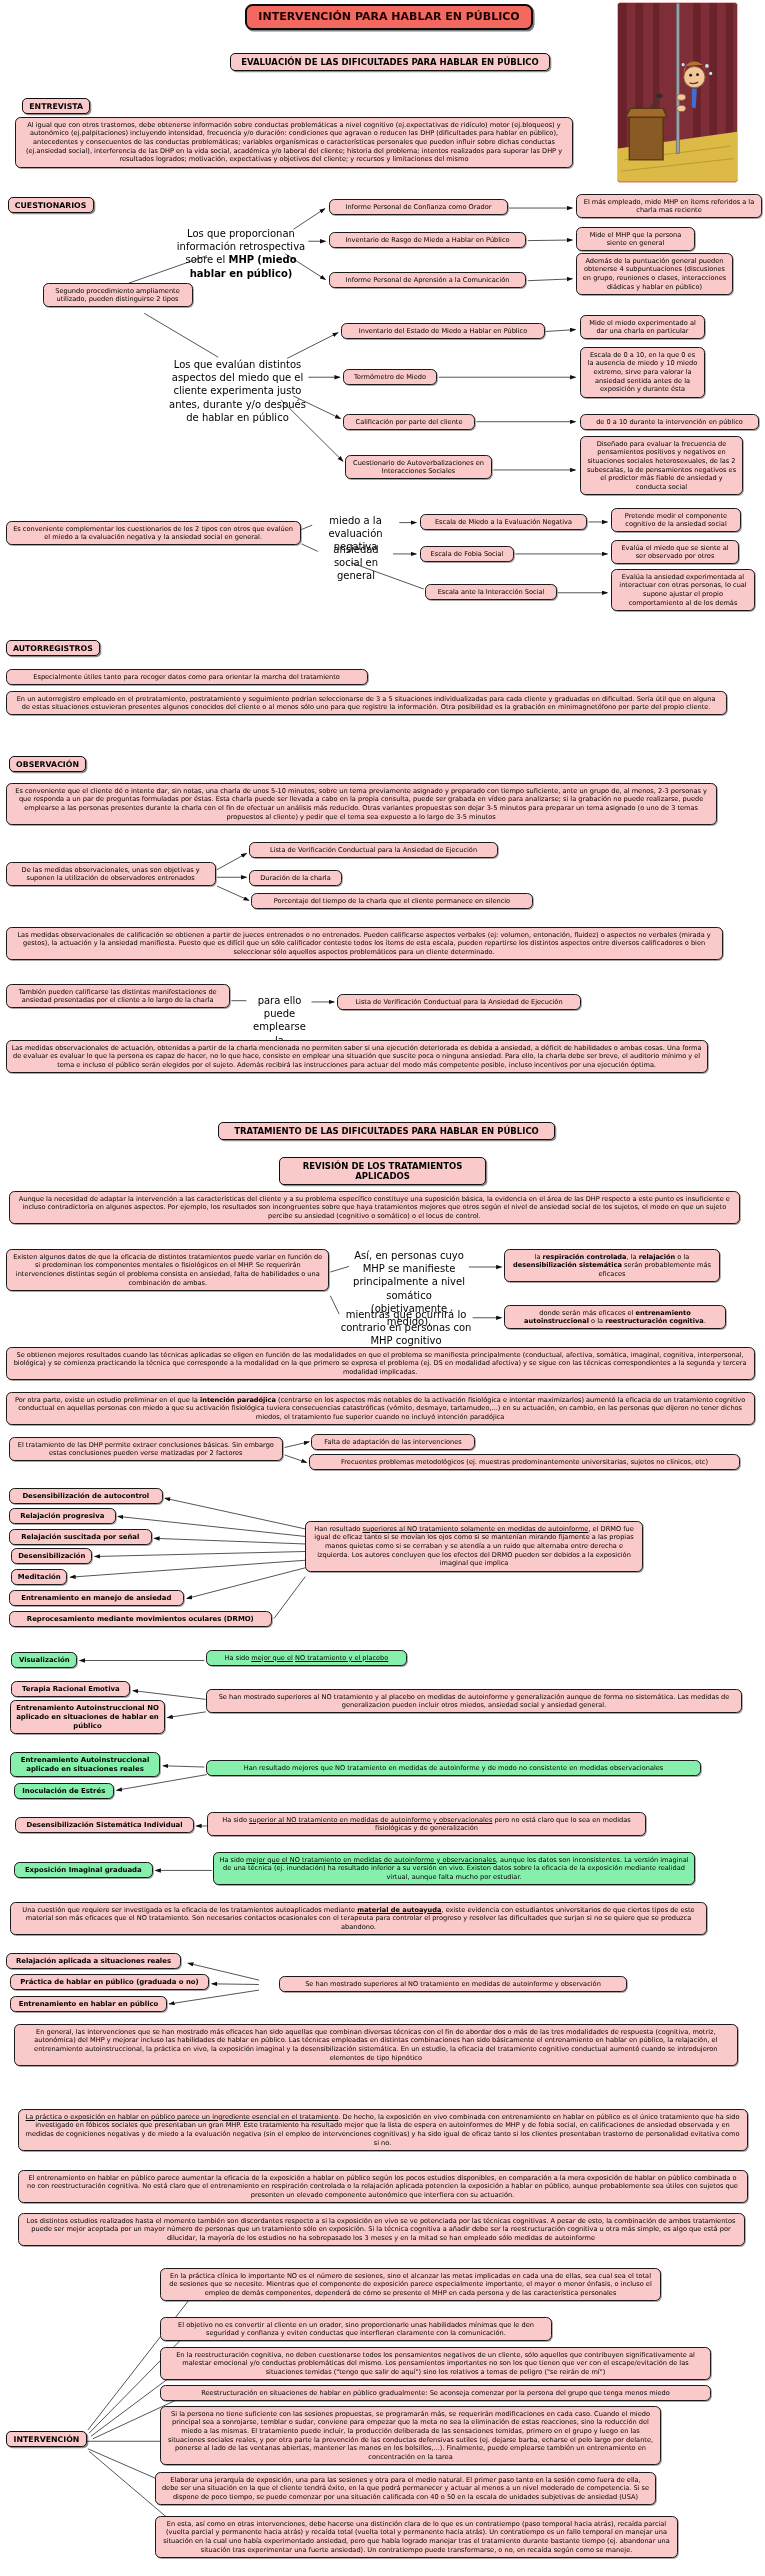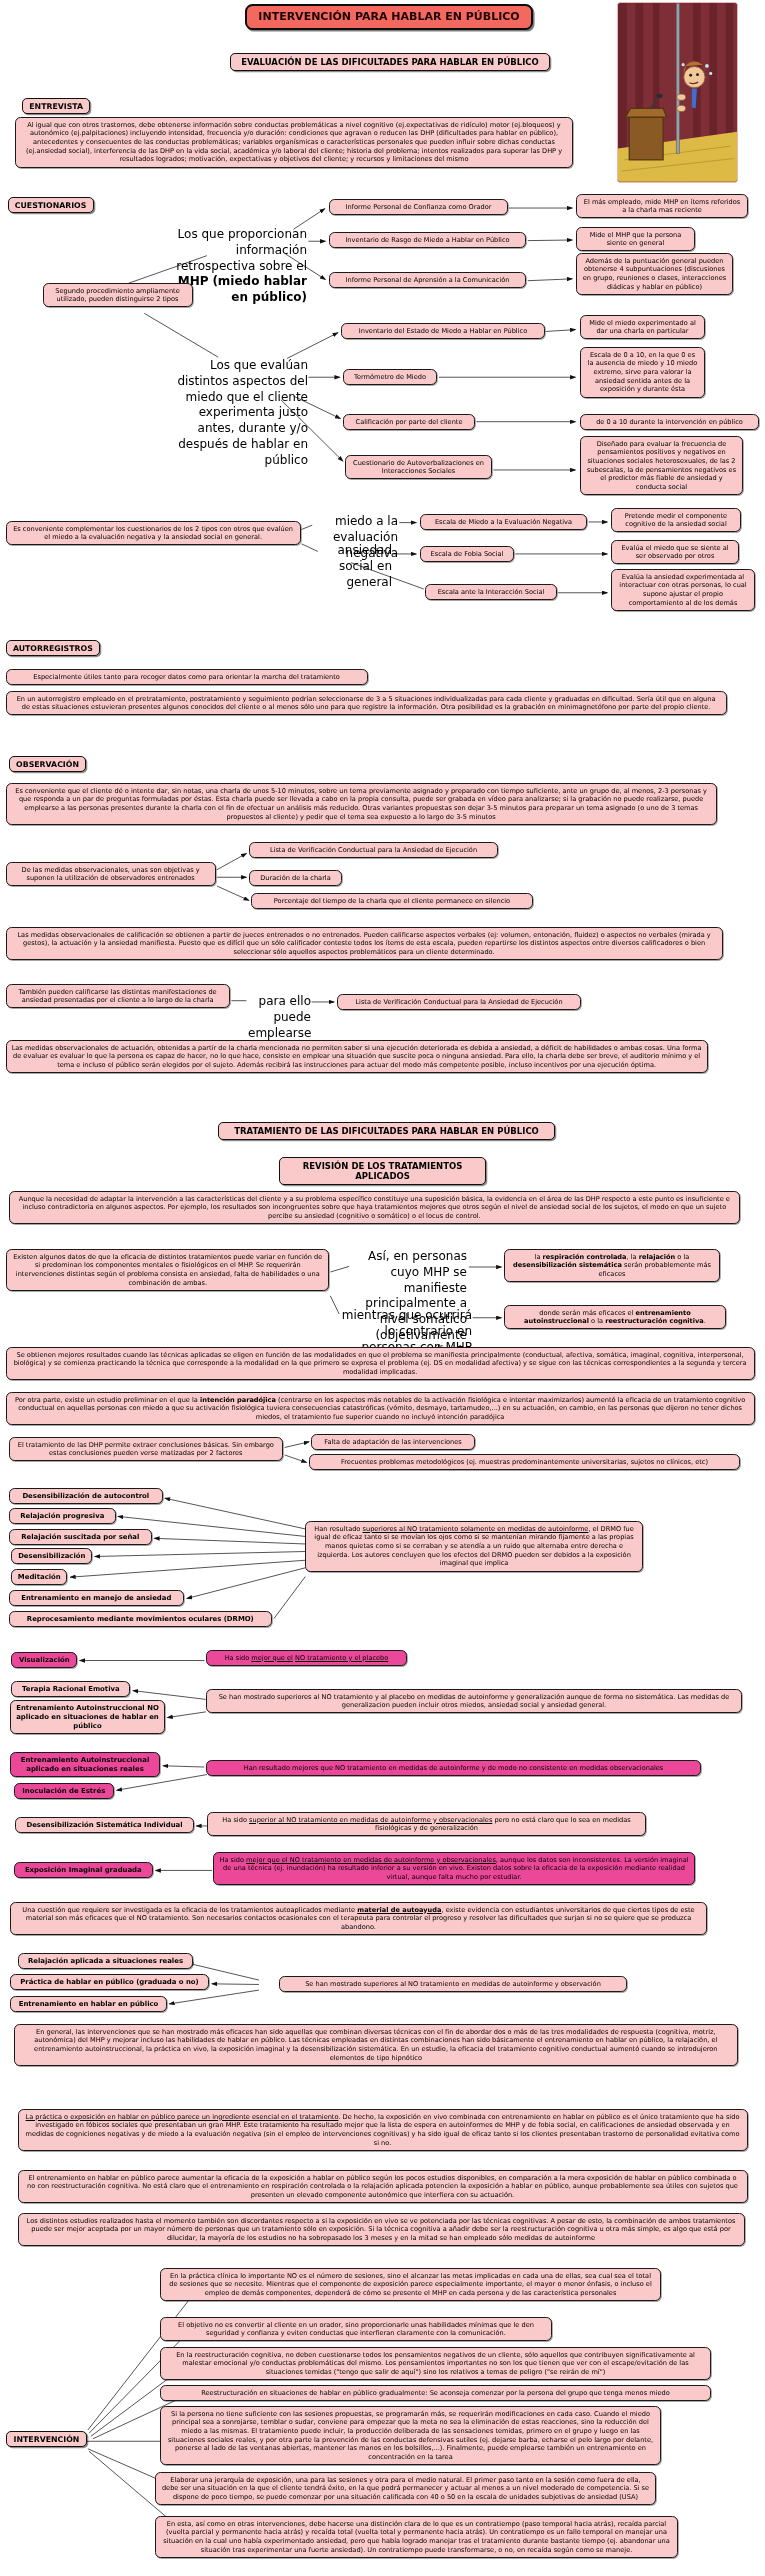--- a/index.html
+++ b/index.html
@@ -3,30 +3,30 @@
 <meta charset="utf-8">
 <style>
   html,body{margin:0;padding:0;background:#fff;}
   .canvas{position:relative;width:766px;height:2576px;background:#fff;overflow:hidden;
           font-family:"DejaVu Sans","Liberation Sans",sans-serif;color:#000;}
   svg.connectors{position:absolute;left:0;top:0;z-index:1;}
   svg.connectors line{stroke:#1c1c1c;stroke-width:1.2;}
   .box{position:absolute;z-index:2;background:#fac9c9;border:1px solid #1a1a1a;border-radius:5.6px;
        padding:2.5px 5px;font-size:6.6px;line-height:1.32;text-align:center;box-sizing:border-box;
        box-shadow:0.9px 0.9px 0 rgba(0,0,0,.35);}
-  .yellow{background:#ec4899;}
+  .yellow{background:#86efac;}
   .bold{font-weight:bold;font-size:6.9px;}
   .label{position:absolute;z-index:2;background:#fac9c9;border:1.3px solid #101010;border-radius:5px;
          padding:2.5px 6.3px;font-weight:bold;font-size:7.8px;box-shadow:1.3px 1.3px 0 rgba(0,0,0,.45);}
   .header{position:absolute;z-index:2;background:#fac9c9;border:1.3px solid #101010;border-radius:5px;
           padding:3.1px 7.5px;font-weight:bold;font-size:8.5px;text-align:center;box-shadow:1.3px 1.3px 0 rgba(0,0,0,.45);box-sizing:border-box;}
   .title{position:absolute;z-index:2;background:#f4695f;border:2.5px solid #0c0c0c;border-radius:7.5px;
          padding:4.4px 10px;font-weight:bold;font-size:11px;color:#1d0000;text-align:center;
          box-shadow:1.6px 1.6px 0 rgba(0,0,0,.5);box-sizing:border-box;}
-  .textnode{position:absolute;z-index:2;font-size:12px;line-height:1.32;text-align:right;}
+  .textnode{position:absolute;z-index:2;font-size:10px;line-height:1.32;text-align:center;}
   .imgframe{position:absolute;z-index:2;border:1.9px solid #efb6b6;border-radius:3.8px;overflow:hidden;background:#7d2e36;}
   u{text-decoration:underline;text-align:center;}
 </style>
 </head>
 <body>
 
 <div class="canvas">
 
   <svg class="connectors" width="766" height="2576" viewBox="0 0 1222 4111">
     <defs>
@@ -128,21 +128,21 @@
         <circle cx="104" cy="98" r="2.5" fill="#bfe7f5"></circle>
     </svg>
   </div>
 
   <div class="label" style="left:22px;top:98px;">ENTREVISTA</div>
   <div class="box" style="left:15px;top:117px;width:558px;">Al igual que con otros trastornos, debe obtenerse información sobre conductas problemáticas a nivel cognitivo (ej.expectativas de ridículo) motor (ej.bloqueos) y autonómico (ej.palpitaciones) incluyendo intensidad, frecuencia y/o duración: condiciones que agravan o reducen las DHP (dificultades para hablar en público), antecedentes y consecuentes de las conductas problemáticas; variables organísmicas o características personales que pueden influir sobre dichas conductas (ej.ansiedad social), interferencia de las DHP en la vida social, académica y/o laboral del cliente; historia del problema; intentos realizados para superar las DHP y resultados logrados; motivación, expectativas y objetivos del cliente; y recursos y limitaciones del mismo</div>
 
   <div class="label" style="left:7.5px;top:197px;">CUESTIONARIOS</div>
   <div class="textnode" style="left:175px;top:227px;width:132px;">Los que proporcionan información retrospectiva sobre el <b>MHP</b> <b>(miedo hablar en público)</b></div>
   <div class="box" style="left:329px;top:199px;width:179px;">Informe Personal de Confianza como Orador</div>
-  <div class="box" style="left:576px;top:194px;width:172px;">El más empleado, mide MHP en ítems referidos a la charla mas reciente</div>
+  <div class="box" style="left:576px;top:194px;width:186px;">El más empleado, mide MHP en ítems referidos a la charla mas reciente</div>
   <div class="box" style="left:329px;top:232px;width:197px;">Inventario de Rasgo de Miedo a Hablar en Público</div>
   <div class="box" style="left:576px;top:227px;width:119px;">Mide el MHP que la persona siente en general</div>
   <div class="box" style="left:329px;top:272px;width:197px;">Informe Personal de Aprensión a la Comunicación</div>
   <div class="box" style="left:576px;top:253px;width:157px;">Además de la puntuación general pueden obtenerse 4 subpuntuaciones (discusiones en grupo, reuniones o clases, interacciones diádicas y hablar en público)</div>
   <div class="box" style="left:7.5px;top:283px;width:150px;margin-left:35px;">Segundo procedimiento ampliamente utilizado, pueden distinguirse 2 tipos</div>
   <div class="textnode" style="left:167px;top:358px;width:141px;">Los que evalúan distintos aspectos del miedo que el cliente experimenta justo antes, durante y/o después de hablar en público</div>
   <div class="box" style="left:341px;top:323px;width:204px;">Inventario del Estado de Miedo a Hablar en Público</div>
   <div class="box" style="left:580px;top:315px;width:125px;">Mide el miedo experimentado al dar una charla en particular</div>
   <div class="box" style="left:343px;top:369px;width:94px;">Termómetro de Miedo</div>
   <div class="box" style="left:580px;top:347px;width:125px;">Escala de 0 a 10, en la que 0 es la ausencia de miedo y 10 miedo extremo, sirve para valorar la ansiedad sentida antes de la exposición y durante ésta</div>
@@ -211,21 +211,21 @@
   <div class="box yellow bold" style="left:13.8px;top:1783px;width:100px;">Inoculación de Estrés</div>
 
   <div class="box bold" style="left:15px;top:1817px;width:179px;">Desensibilización Sistemática Individual</div>
   <div class="box" style="left:207px;top:1812px;width:439px;">Ha sido <u>superior al NO tratamiento en medidas de autoinforme y observacionales</u> pero no está claro que lo sea en medidas fisiológicas y de generalización</div>
 
   <div class="box yellow bold" style="left:13.8px;top:1862px;width:139px;">Exposición Imaginal graduada</div>
   <div class="box yellow" style="left:213px;top:1852px;width:482px;">Ha sido <u>mejor que el NO tratamiento en medidas de autoinforme y observacionales</u>, aunque los datos son inconsistentes. La versión imaginal de una técnica (ej. inundación) ha resultado inferior a su versión en vivo. Existen datos sobre la eficacia de la exposición mediante realidad virtual, aunque falta mucho por estudiar.</div>
 
   <div class="box" style="left:10px;top:1902px;width:697px;">Una cuestión que requiere ser investigada es la eficacia de los tratamientos autoaplicados mediante <b><u>material de autoayuda</u></b>, existe evidencia con estudiantes universitarios de que ciertos tipos de este material son más eficaces que el NO tratamiento. Son necesarios contactos ocasionales con el terapeuta para controlar el progreso y resolver las dificultades que surjan si no se quiere que se produzca abandono.</div>
 
-  <div class="box bold" style="left:18px;top:1953px;width:175px;">Relajación aplicada a situaciones reales</div>
+  <div class="box bold" style="left:6px;top:1953px;width:175px;">Relajación aplicada a situaciones reales</div>
   <div class="box bold" style="left:10px;top:1974px;width:199px;">Práctica de hablar en público (graduada o no)</div>
   <div class="box" style="left:259px;top:1976px;width:348px;margin-left:20px;">Se han mostrado superiores al NO tratamiento en medidas de autoinforme y observación</div>
   <div class="box bold" style="left:10px;top:1996px;width:157px;">Entrenamiento en hablar en público</div>
 
   <div class="box" style="left:13.8px;top:2024px;width:724px;">En general, las intervenciones que se han mostrado más eficaces han sido aquellas que combinan diversas técnicas con el fin de abordar dos o más de las tres modalidades de respuesta (cognitiva, motriz, autonómica) del MHP y mejorar incluso las habilidades de hablar en público. Las técnicas empleadas en distintas combinaciones han sido básicamente el entrenamiento en hablar en público, la relajación, el entrenamiento autoinstruccional, la práctica en vivo, la exposición imaginal y la desensibilización sistemática. En un estudio, la eficacia del tratamiento cognitivo conductual aumentó cuando se introdujeron elementos de tipo hipnótico</div>
   <div class="box" style="left:17.5px;top:2109px;width:730px;"><u>La práctica o exposición en hablar en público parece un ingrediente esencial en el tratamiento</u>. De hecho, la exposición en vivo combinada con entrenamiento en hablar en público es el único tratamiento que ha sido investigado en fóbicos sociales que presentaban un gran MHP. Este tratamiento ha resultado mejor que la lista de espera en autoinformes de MHP y de fobia social, en calificaciones de ansiedad observada y en medidas de cogniciones negativas y de miedo a la evaluación negativa (sin el empleo de intervenciones cognitivas) y ha sido igual de eficaz tanto si los clientes presentaban trastorno de personalidad evitativa como si no.</div>
   <div class="box" style="left:17.5px;top:2170px;width:730px;">El entrenamiento en hablar en público parece aumentar la eficacia de la exposición a hablar en público según los pocos estudios disponibles, en comparación a la mera exposición de hablar en público combinada o no con reestructuración cognitiva. No está claro que el entrenamiento en respiración controlada o la relajación aplicada potencien la exposición a hablar en público, aunque probablemente sea útiles con sujetos que presenten un elevado componente autonómico que interfiera con su actuación.</div>
   <div class="box" style="left:17.5px;top:2213px;width:727px;">Los distintos estudios realizados hasta el momento también son discordantes respecto a si la exposición en vivo se ve potenciada por las técnicas cognitivas. A pesar de esto, la combinación de ambos tratamientos puede ser mejor aceptada por un mayor número de personas que un tratamiento sólo en exposición. Si la técnica cognitiva a añadir debe ser la reestructuración cognitiva u otra más simple, es algo que está por dilucidar, la mayoría de los estudios no ha sobrepasado los 3 meses y en la mitad se han empleado sólo medidas de autoinforme</div>
 
   <div class="box" style="left:160px;top:2268px;width:501px;">En la práctica clínica lo importante NO es el número de sesiones, sino el alcanzar las metas implicadas en cada una de ellas, sea cual sea el total de sesiones que se necesite. Mientras que el componente de exposición parece especialmente importante, el mayor o menor énfasis, o incluso el empleo de demás componentes, dependerá de cómo se presente el MHP en cada persona y de las característica personales</div>

